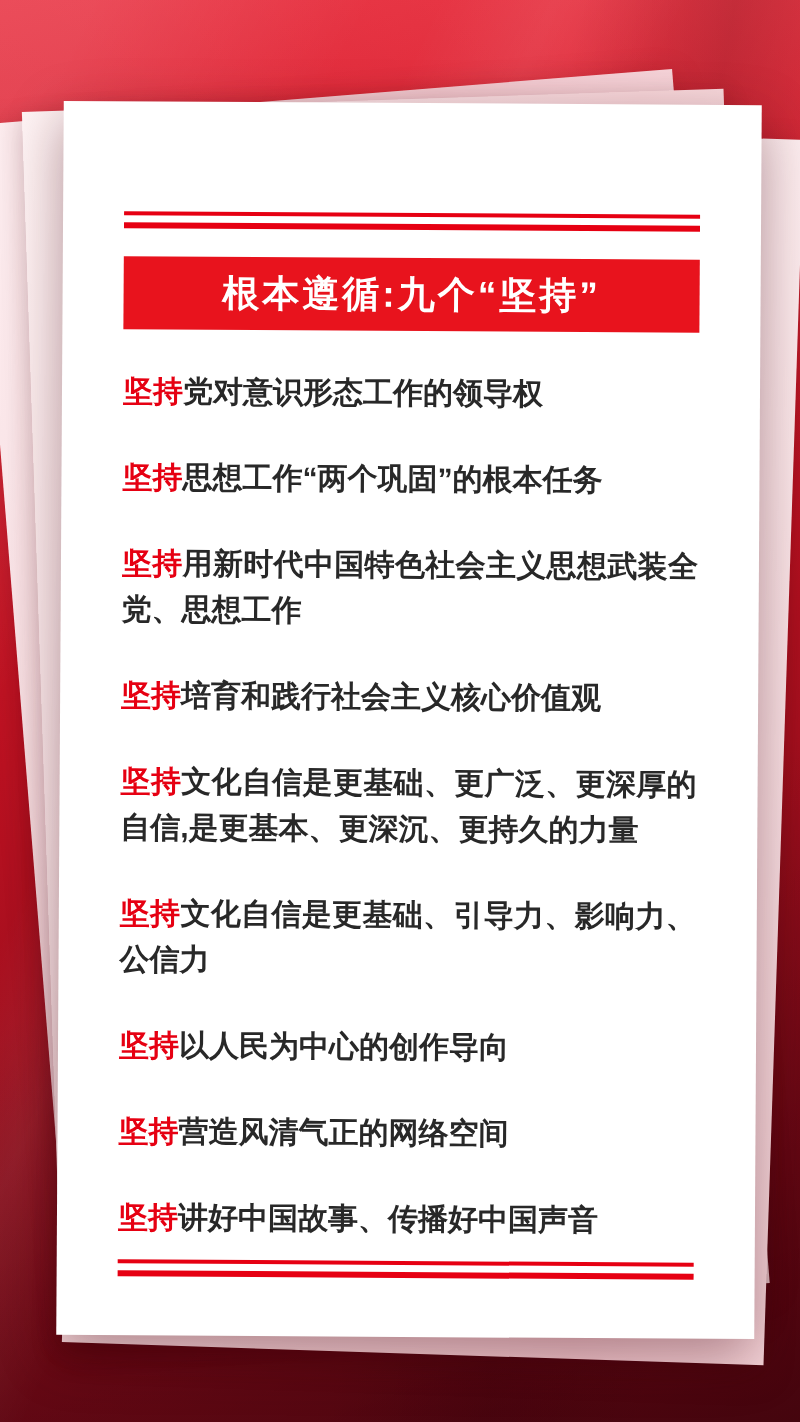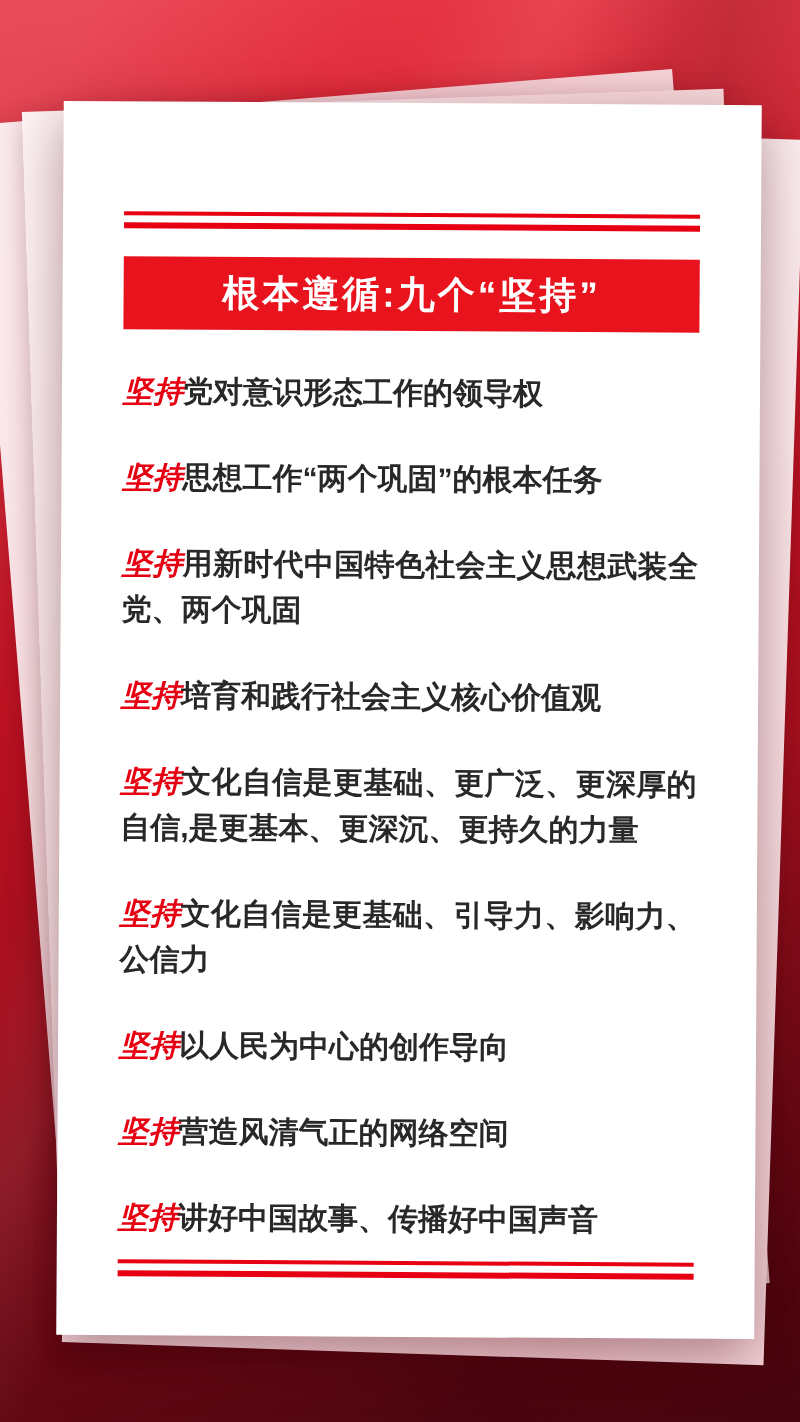--- a/index.html
+++ b/index.html
@@ -73,21 +73,21 @@
 
   
   .list { margin-top:39px; }
   .item {
     font-size:30px; line-height:46px; font-weight:700;
     color:var(--text-black,#282828);
     letter-spacing:0; margin-bottom:40px;
     text-align:justify;
   }
   .item:last-child { margin-bottom:0; }
-  .kw { color:var(--accent-red,#e60012);font-style:italic; }
+  .kw { color:var(--accent-red,#e60012); }
 </style>
 </head>
 <body>
 
 <div class="bg"></div>
 <div class="bg-fold"></div>
 
 <div class="sheet sheet-1"></div>
 <div class="sheet sheet-2"></div>
 <div class="sheet sheet-3"></div>
@@ -106,21 +106,21 @@
     </div>
 
     <div class="list">
       <div class="item">
         <span class="kw">坚持</span><span>党对意识形态工作的领导权</span>
       </div>
       <div class="item">
         <span class="kw">坚持</span><span>思想工作“两个巩固”的根本任务</span>
       </div>
       <div class="item">
-        <span class="kw">坚持</span><span>用新时代中国特色社会主义思想武装全党、两个巩固</span>
+        <span class="kw">坚持</span><span>用新时代中国特色社会主义思想武装全党、思想工作</span>
       </div>
       <div class="item">
         <span class="kw">坚持</span><span>培育和践行社会主义核心价值观</span>
       </div>
       <div class="item">
         <span class="kw">坚持</span><span>文化自信是更基础、更广泛、更深厚的自信,是更基本、更深沉、更持久的力量</span>
       </div>
       <div class="item">
         <span class="kw">坚持</span><span>文化自信是更基础、引导力、影响力、公信力</span>
       </div>

